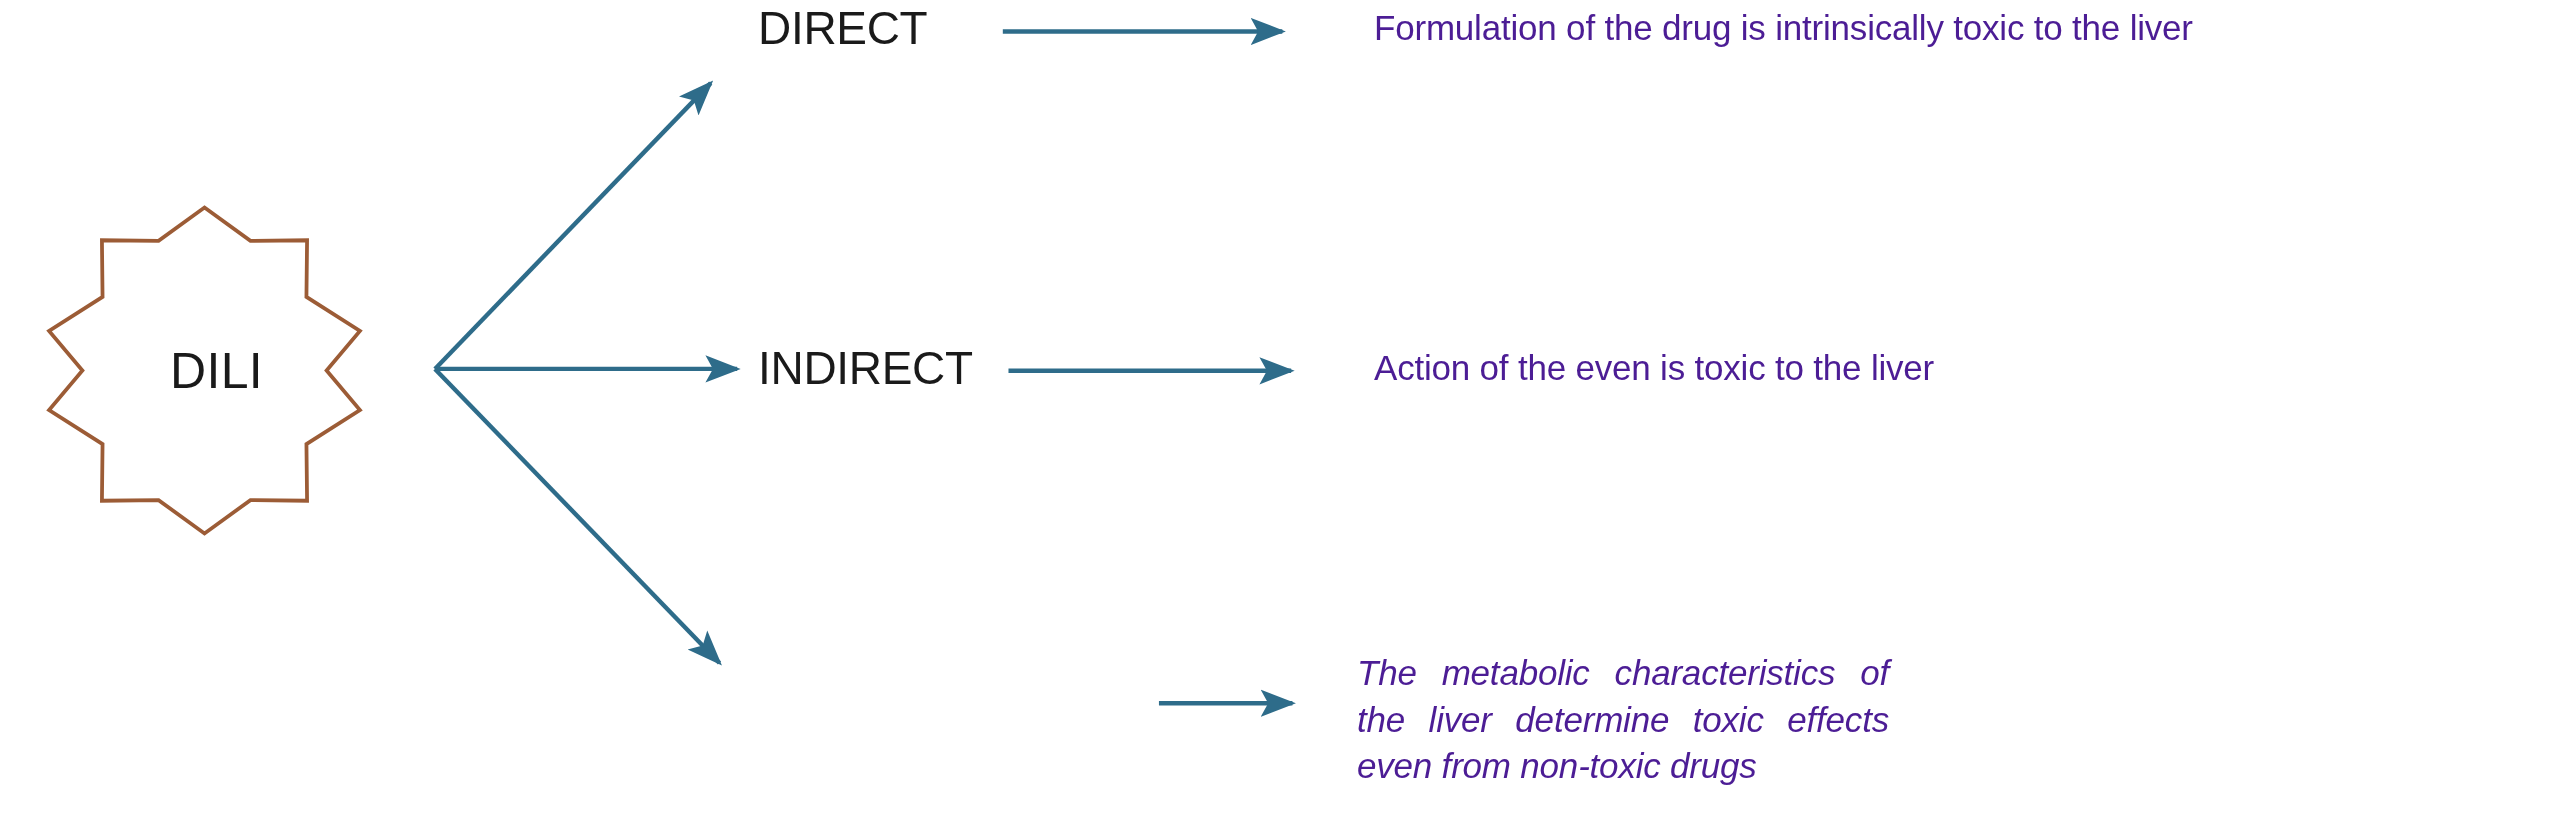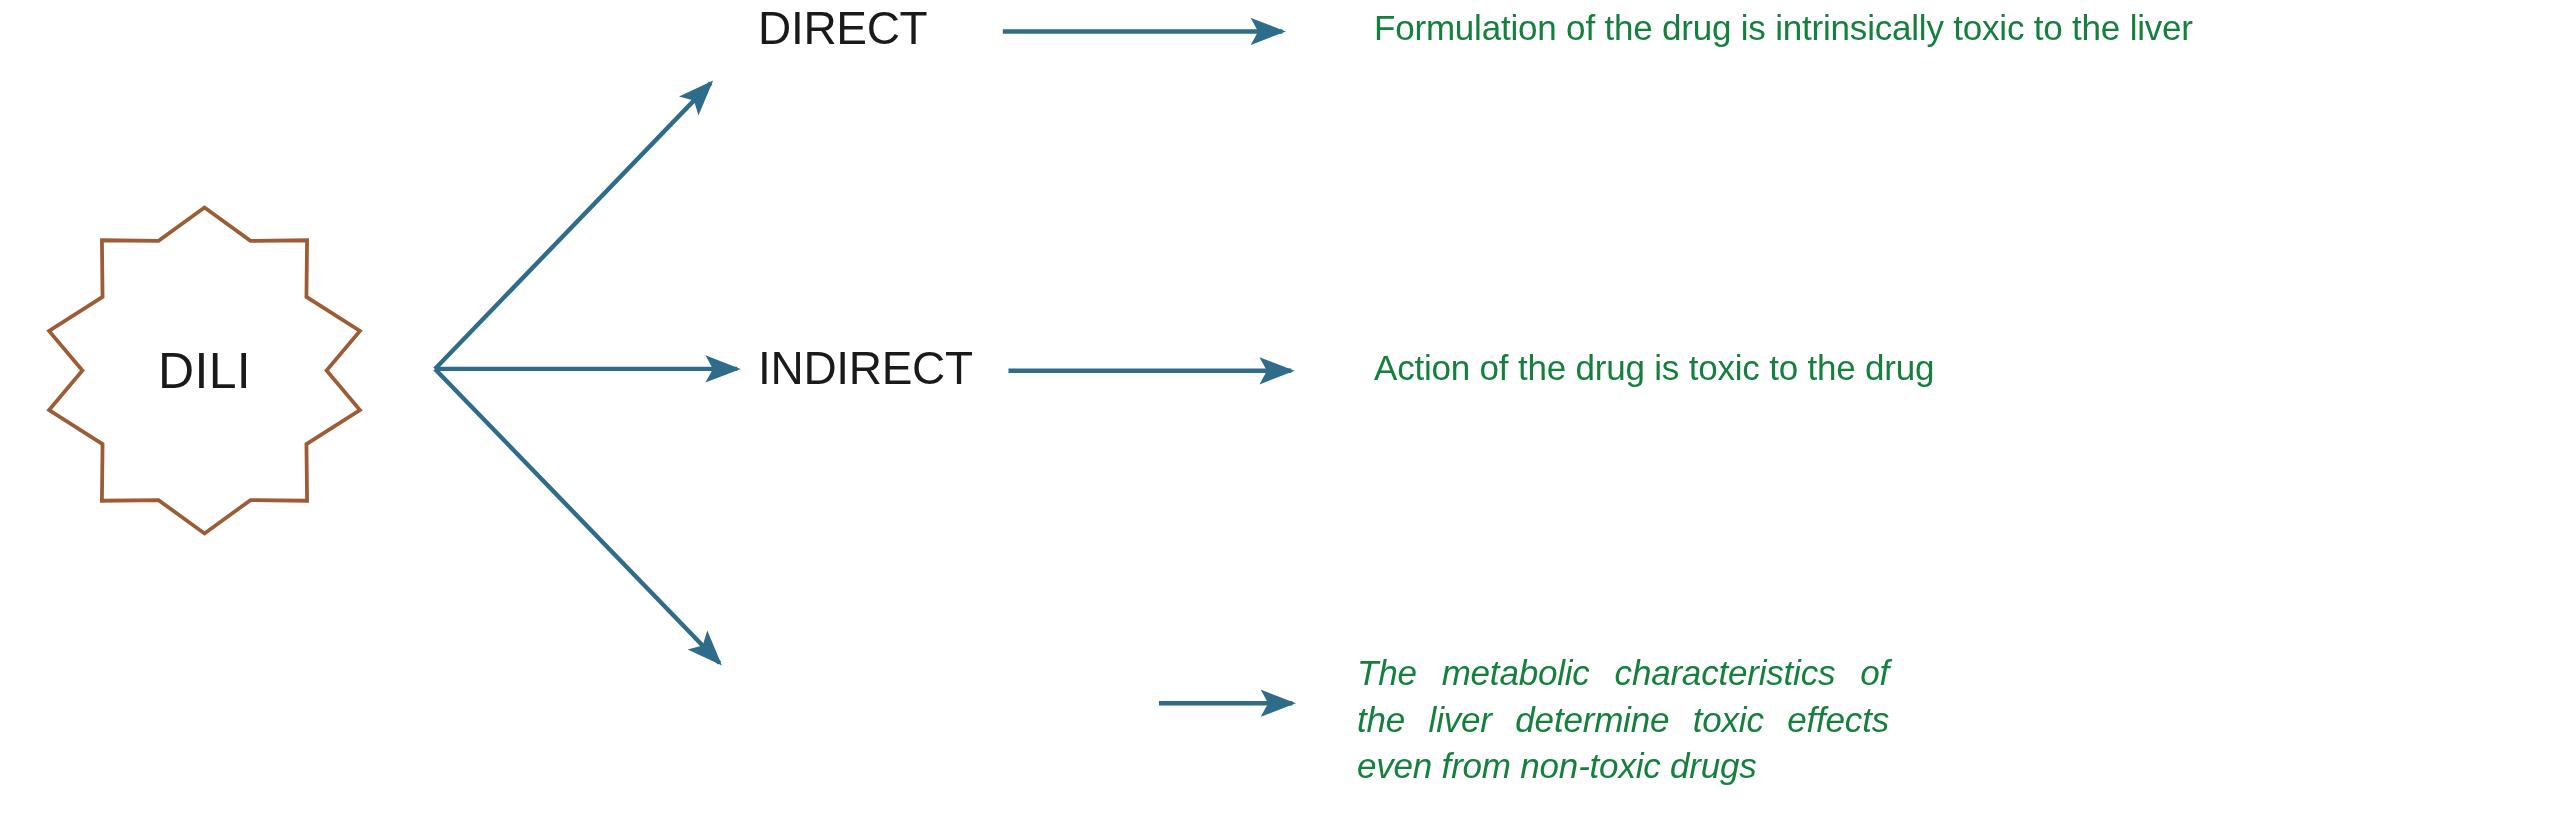--- a/index.html
+++ b/index.html
@@ -36,21 +36,21 @@
   }
   #star-node svg {
     position: absolute;
     left: 0;
     top: 0;
     width: 367px;
     height: 331px;
   }
   #star-label {
     position: absolute;
-    left: 0;
+    left: 12px;
     top: 0;
     width: 367px;
     height: 331px;
     display: flex;
     align-items: center;
     justify-content: center;
     font-size: 50px;
     color: #1a1a1a;
     letter-spacing: 0.3px;
     font-weight: 400;
@@ -67,21 +67,21 @@
     letter-spacing: -0.3px;
   }
   #label-direct       { left: 758px; top: 5px; }
   #label-indirect     { left: 758px; top: 345px; }
   #label-idiosyncratic{ left: 758px; top: 677px; }
 
   
   .desc {
     position: absolute;
     font-size: 35px;
-    color: #15803d;
+    color: #4c1d95;
     line-height: 1.33;
     font-weight: 400;
     letter-spacing: -0.2px;
   }
   #desc-direct {
     left: 1374px;
     top: 5px;
     width: 1200px;
     white-space: nowrap;
   }
@@ -130,18 +130,18 @@
     <div id="star-label">DILI</div>
   </div>
 
   <div class="branch-label" id="label-direct">DIRECT</div>
 
   <div class="branch-label" id="label-indirect">INDIRECT</div>
 
 
   <div class="desc" id="desc-direct">Formulation of the drug is intrinsically toxic to the liver</div>
 
-  <div class="desc" id="desc-indirect">Action of the drug is toxic to the drug</div>
+  <div class="desc" id="desc-indirect">Action of the even is toxic to the liver</div>
 
   <div class="desc" id="desc-idiosyncratic">The metabolic characteristics of the liver determine toxic effects even from non-toxic drugs</div>
 
 </div>
 
 
 </body></html>

